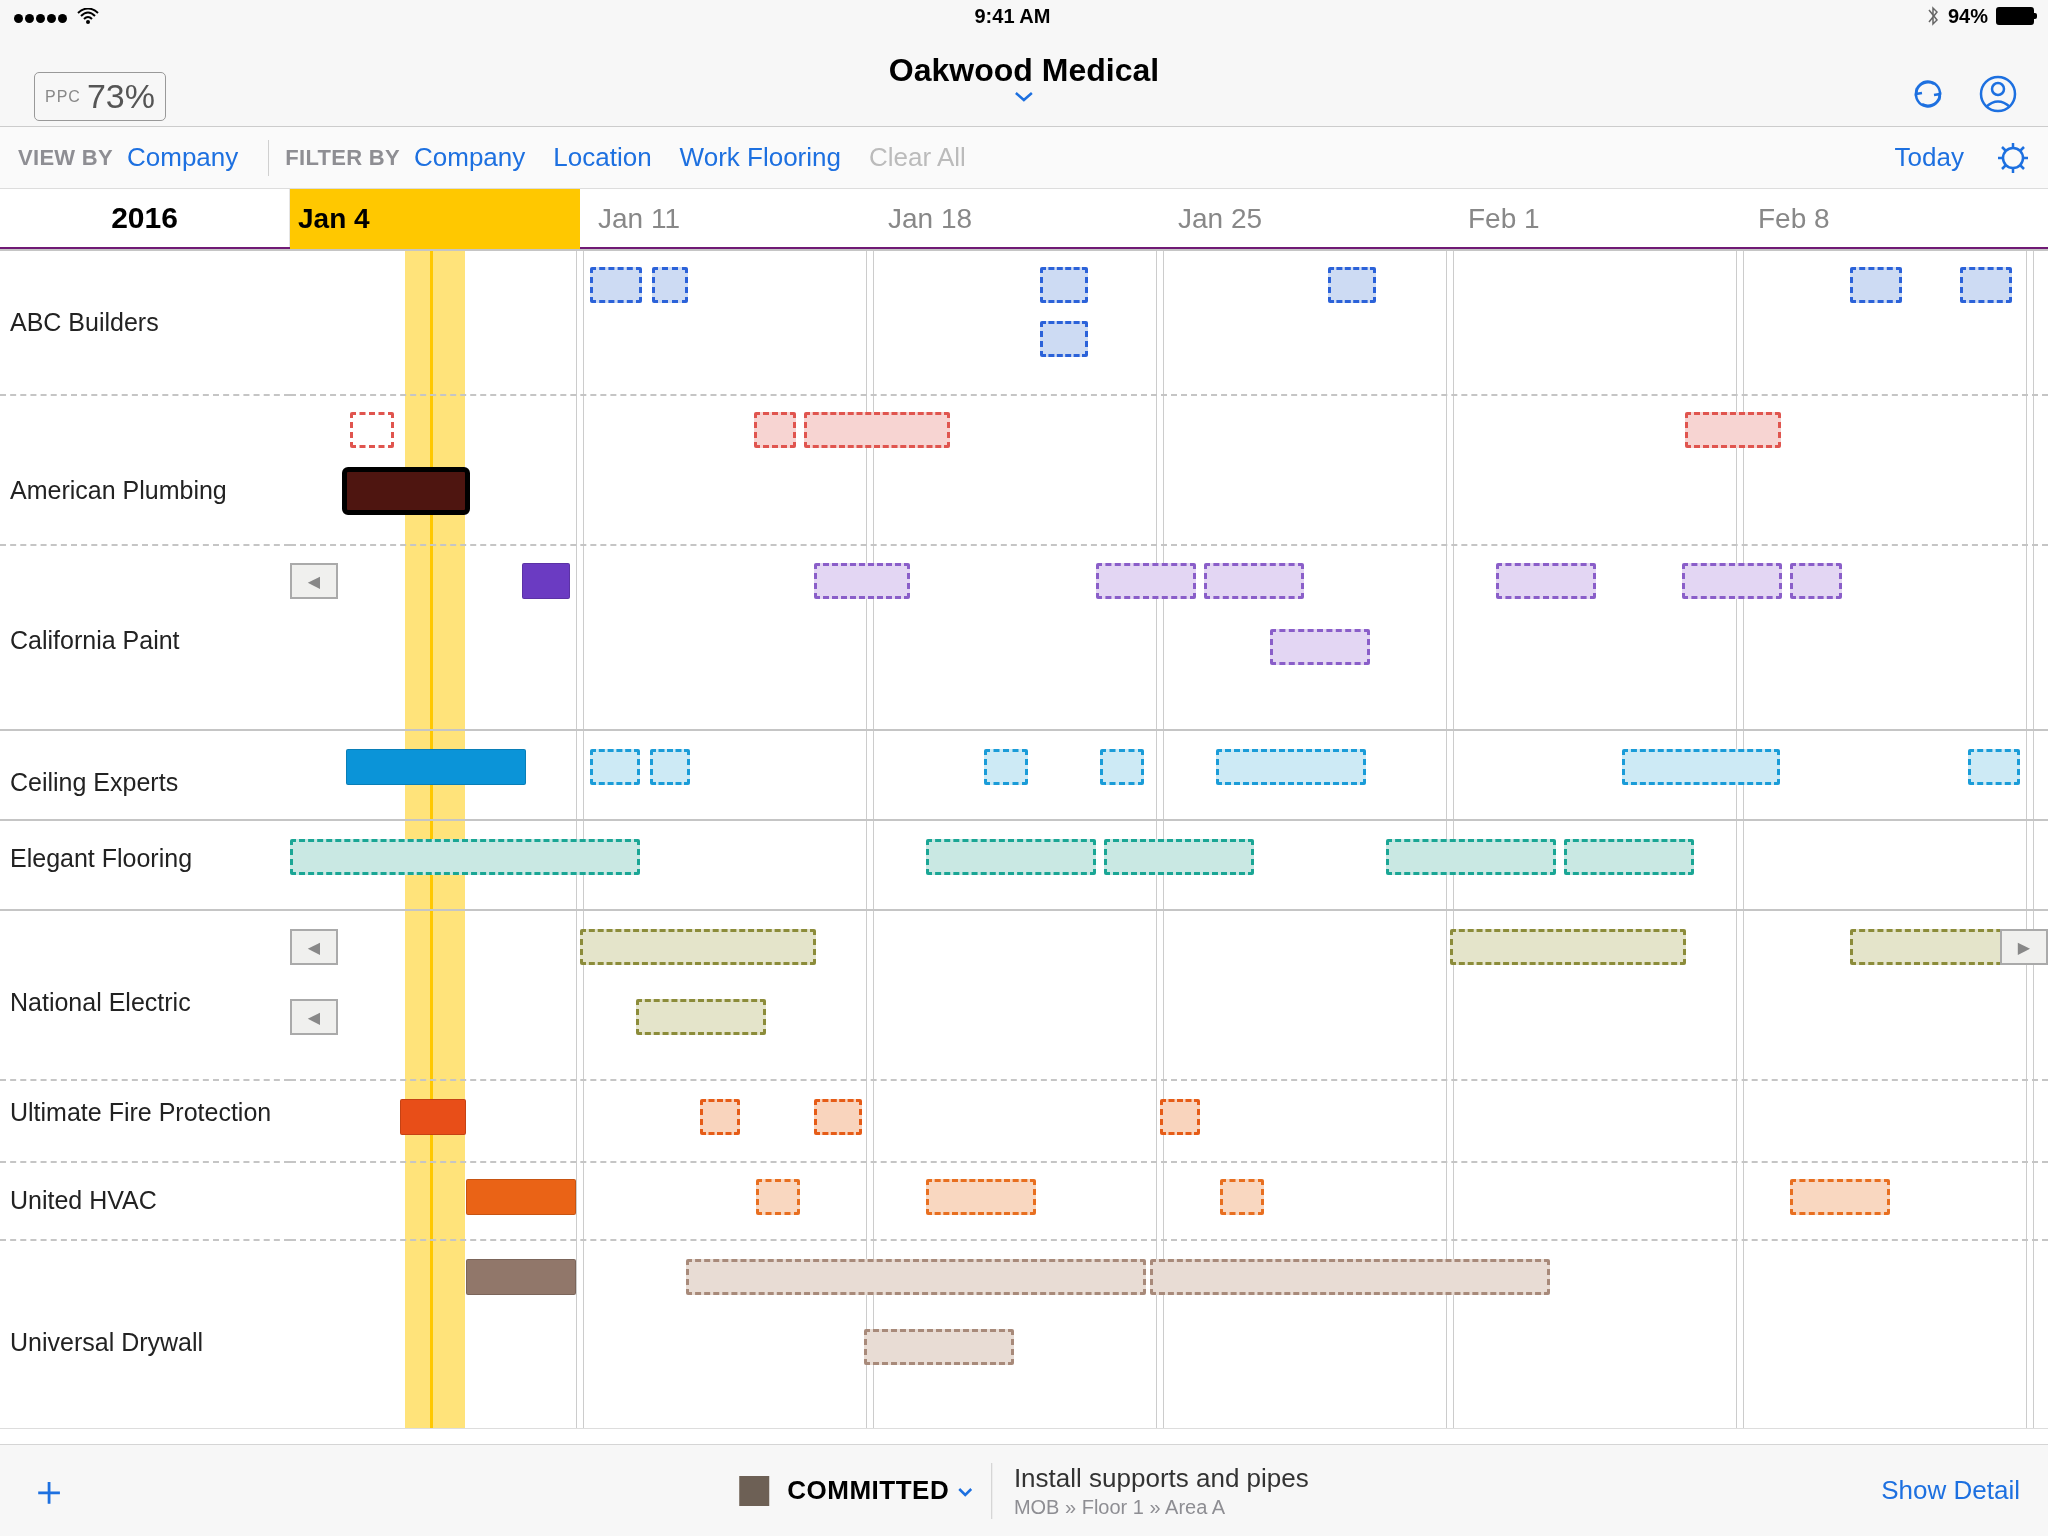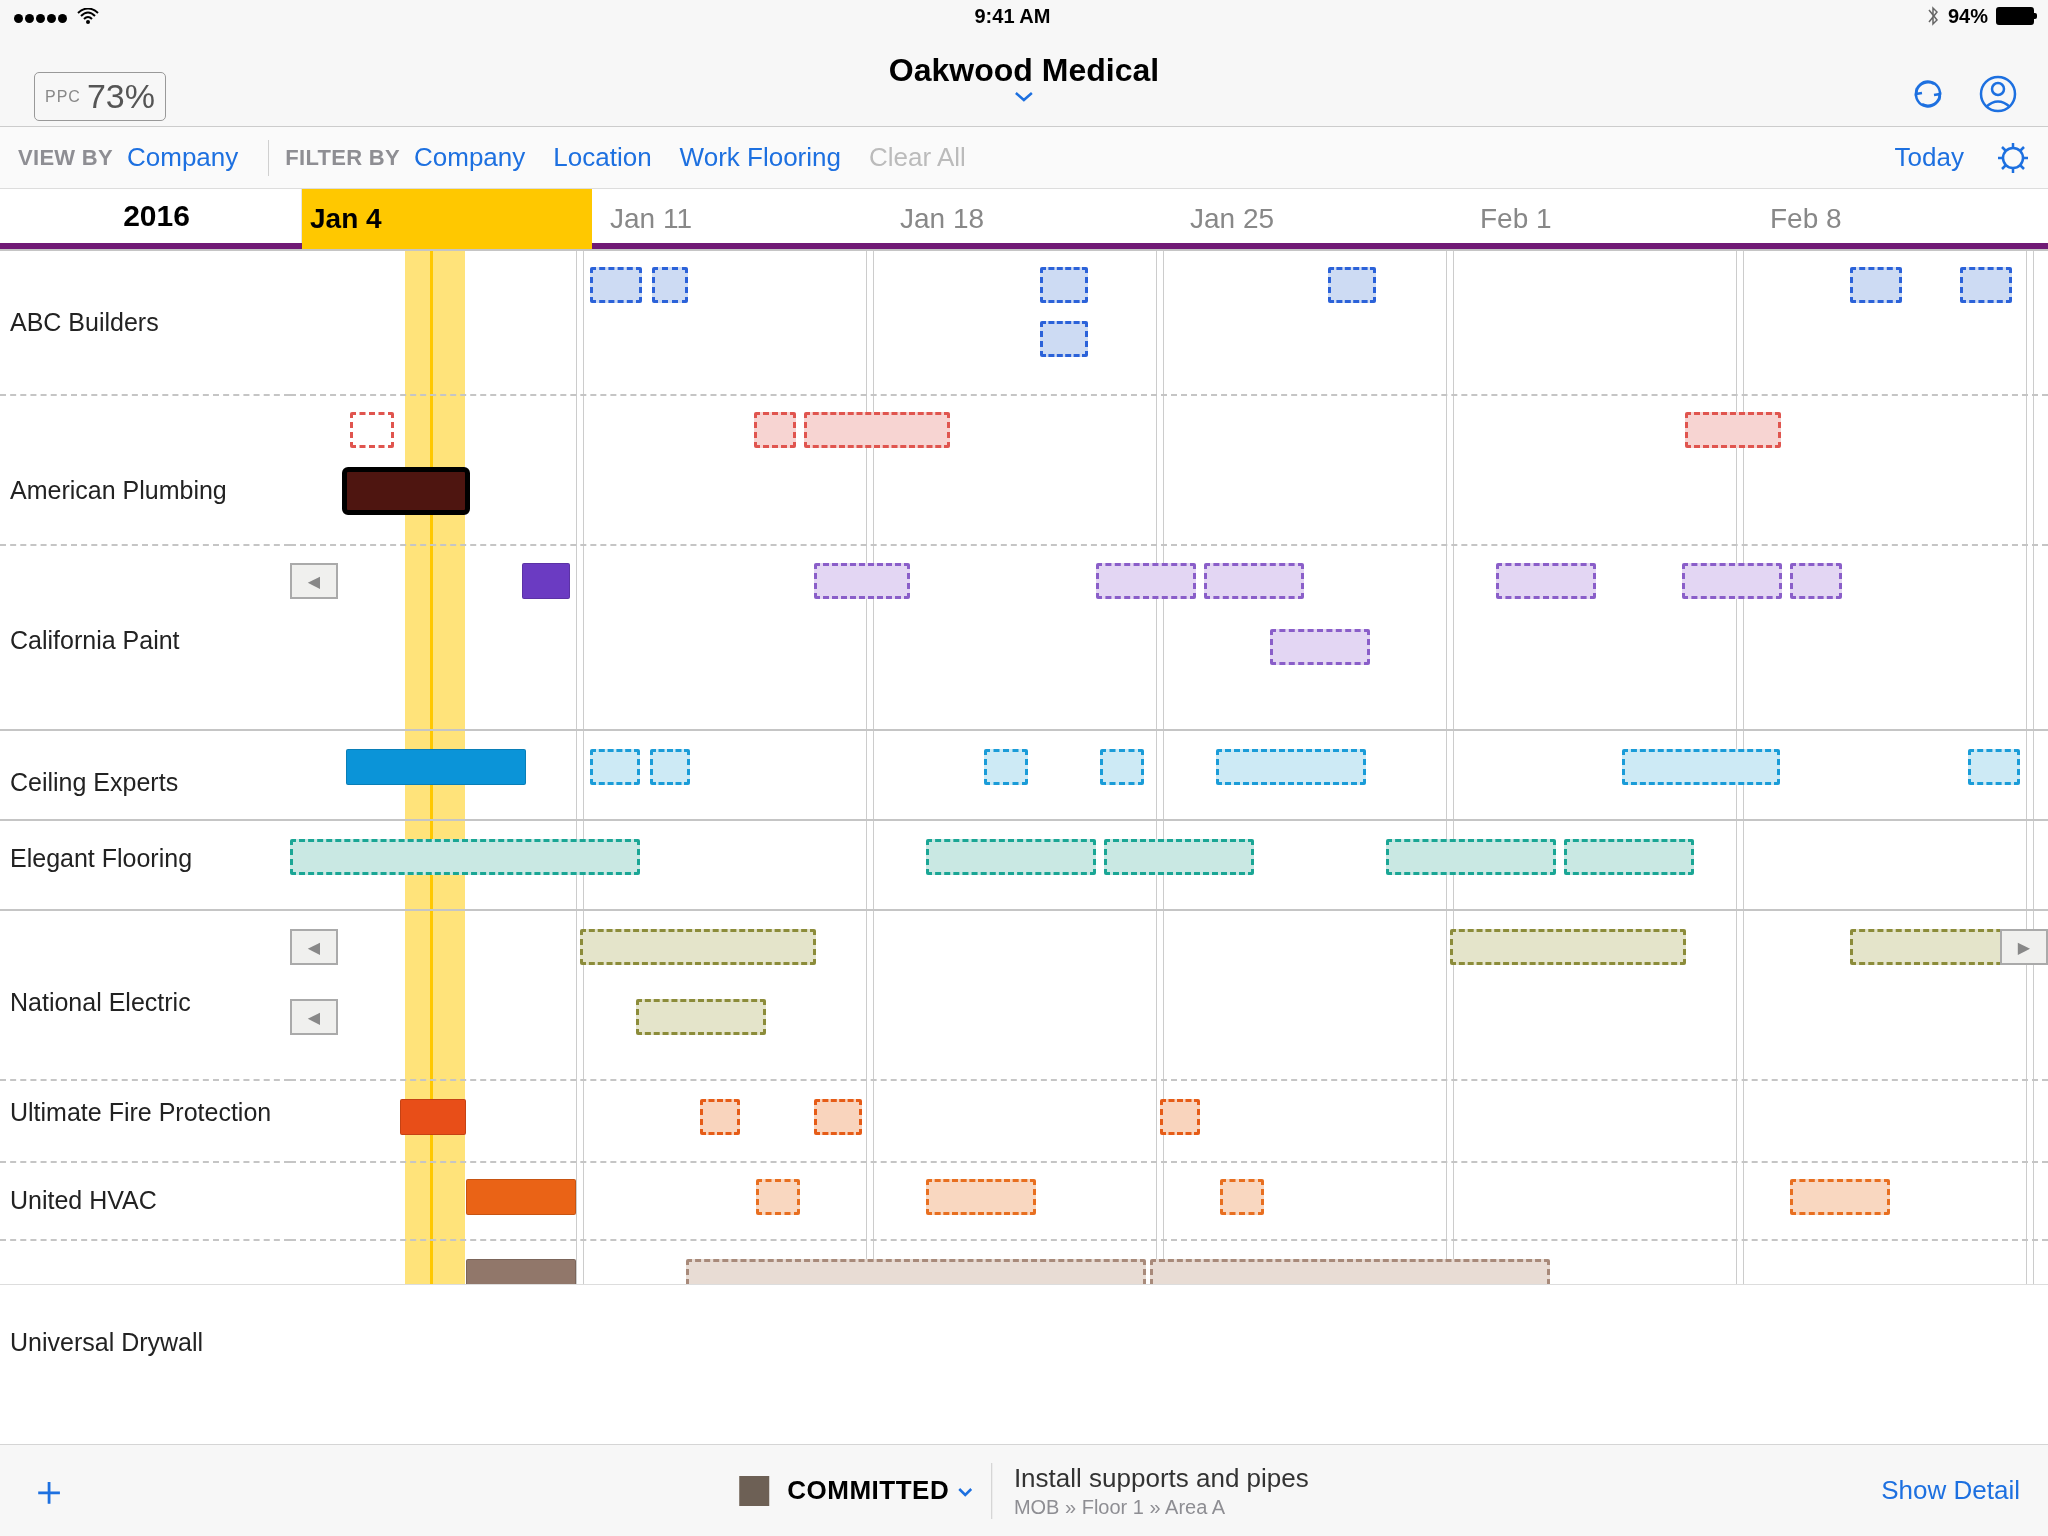--- a/index.html
+++ b/index.html
@@ -26,28 +26,28 @@
 
 .filterbar { height: 62px; background: #fafafa; border-bottom: 1px solid #ddd; display: flex; align-items: center; font-size: 26px; padding: 0 18px; }
 .fb-label { color: #8e8e93; font-weight: 600; letter-spacing: .3px; font-size: 22px; }
 .fb-link { color: #1d70e0; padding: 0 14px; cursor: pointer; }
 .fb-sep { width: 1px; height: 36px; background: #d0d0d0; margin: 0 16px; }
 .fb-clear { color: #bbb; }
 .fb-spacer { flex: 1; }
 .gear { margin-left: 18px; }
 
 
-.timeline-header { height: 60px; border-bottom: 6px solid #701a75; display: flex; padding-left: 12px; }
+.timeline-header { height: 60px; border-bottom: 2px solid #701a75; display: flex; }
 .row-label-col { width: 290px; flex-shrink: 0; display: flex; align-items: center; justify-content: center; font-size: 30px; font-weight: 700; border-right: 1px solid #e5e5e5; }
 .dates-area { position: relative; flex: 1; }
 .date-col { position: absolute; top: 0; height: 60px; display: flex; align-items: center; font-size: 28px; color: #888; padding-left: 8px; }
 .date-col.today { background: #ffc800; color: #000; font-weight: 700; }
 
 
-.gantt { height: 1036px; position: relative; display: flex; border-bottom: 1px solid #ddd;}
+.gantt { height: 1180px; position: relative; display: flex; border-bottom: 1px solid #ddd;}
 .labels { width: 290px; flex-shrink: 0; position: relative; }
 .row-name { position: absolute; left: 10px; font-size: 25px; color: #222; max-width: 270px; line-height: 1.1; }
 .chart { flex: 1; position: relative; overflow: hidden; }
 .week-div { position: absolute; top: 0; bottom: 0; width: 8px; background: #fff; border-left: 1px solid #ccc; border-right: 1px solid #ccc; }
 .hline { position: absolute; left: 0; right: 0; height: 0; border-top: 2px dashed #c5c5c5; }
 .hline.solid { border-top: 2px solid #c5c5c5; }
 .hline-label { position: absolute; left: 0; width: 290px; height: 0; border-top: 2px dashed #c5c5c5; }
 .hline-label.solid { border-top: 2px solid #c5c5c5; }
 
 .today-band { position: absolute; top: 0; bottom: 0; background: #ffe37a; }

